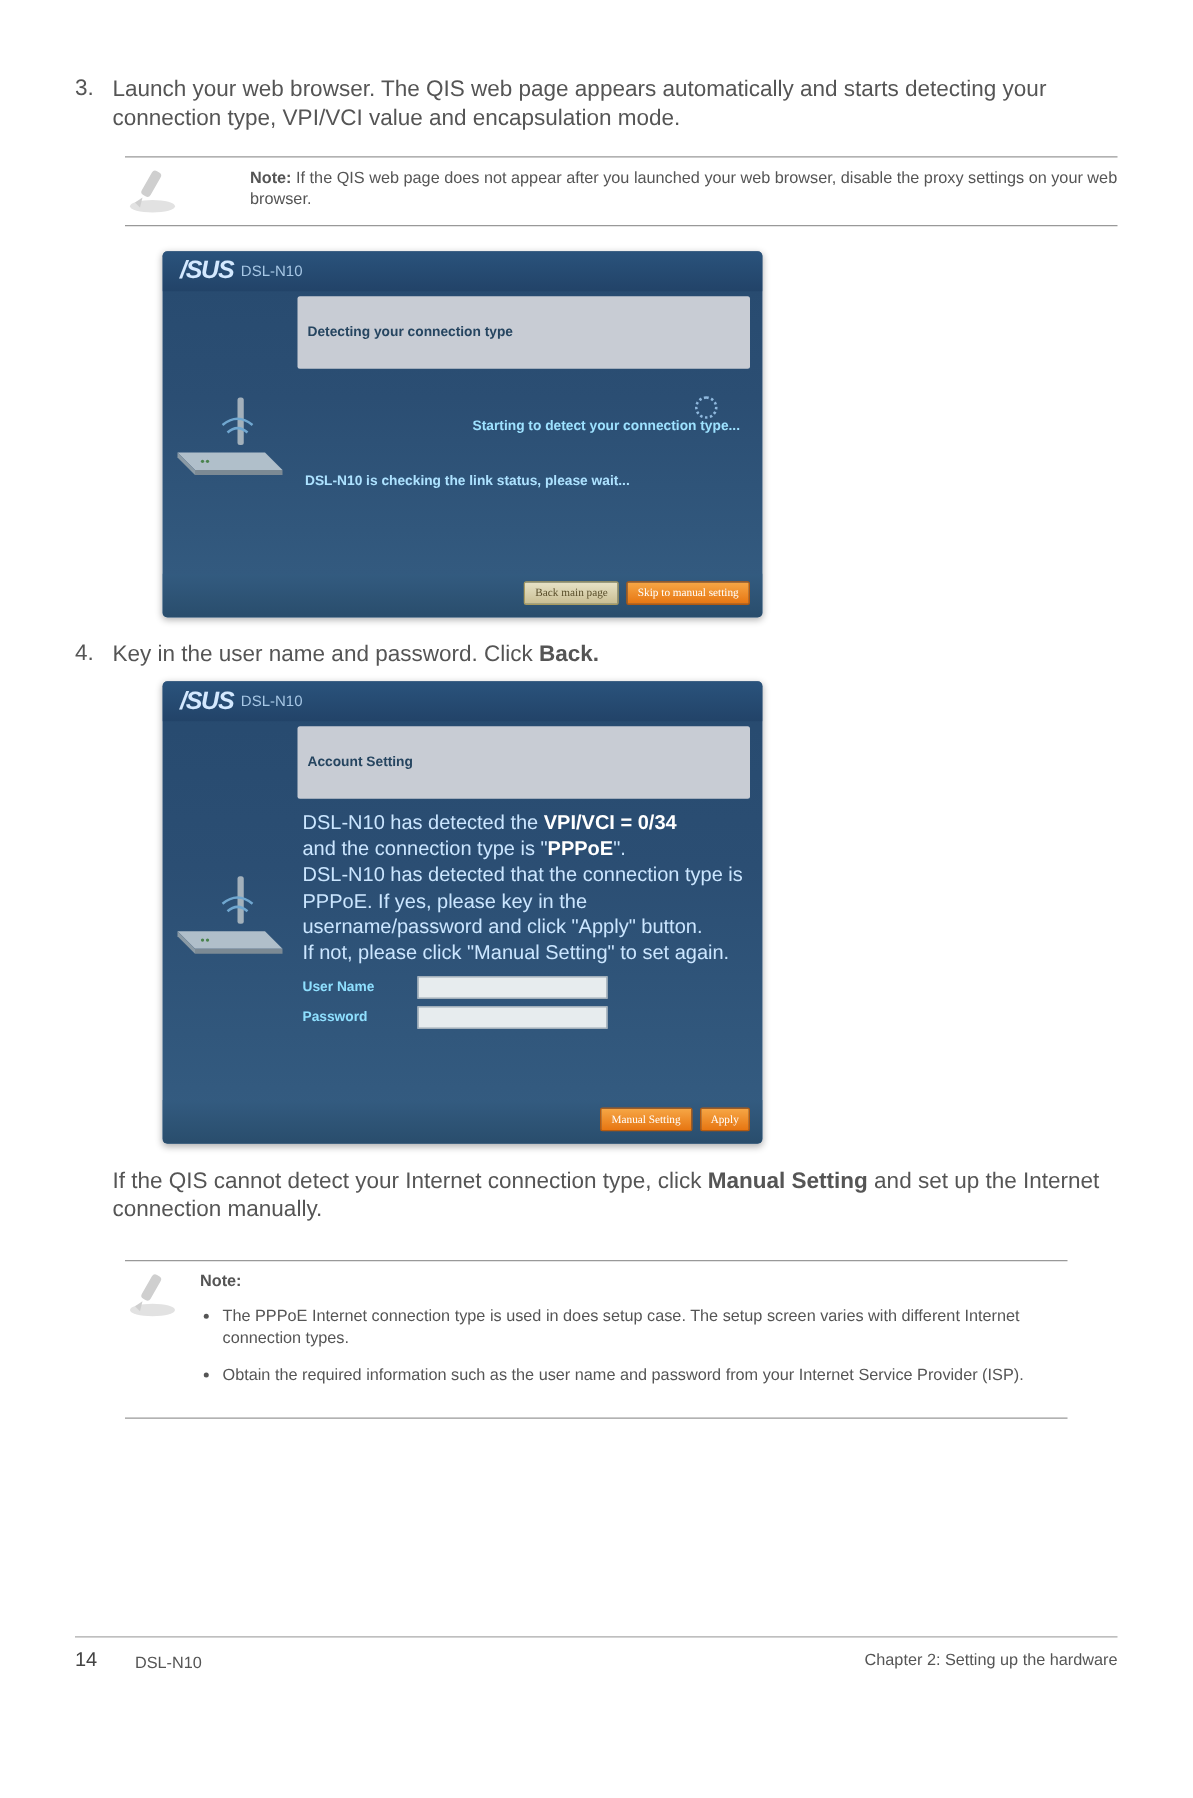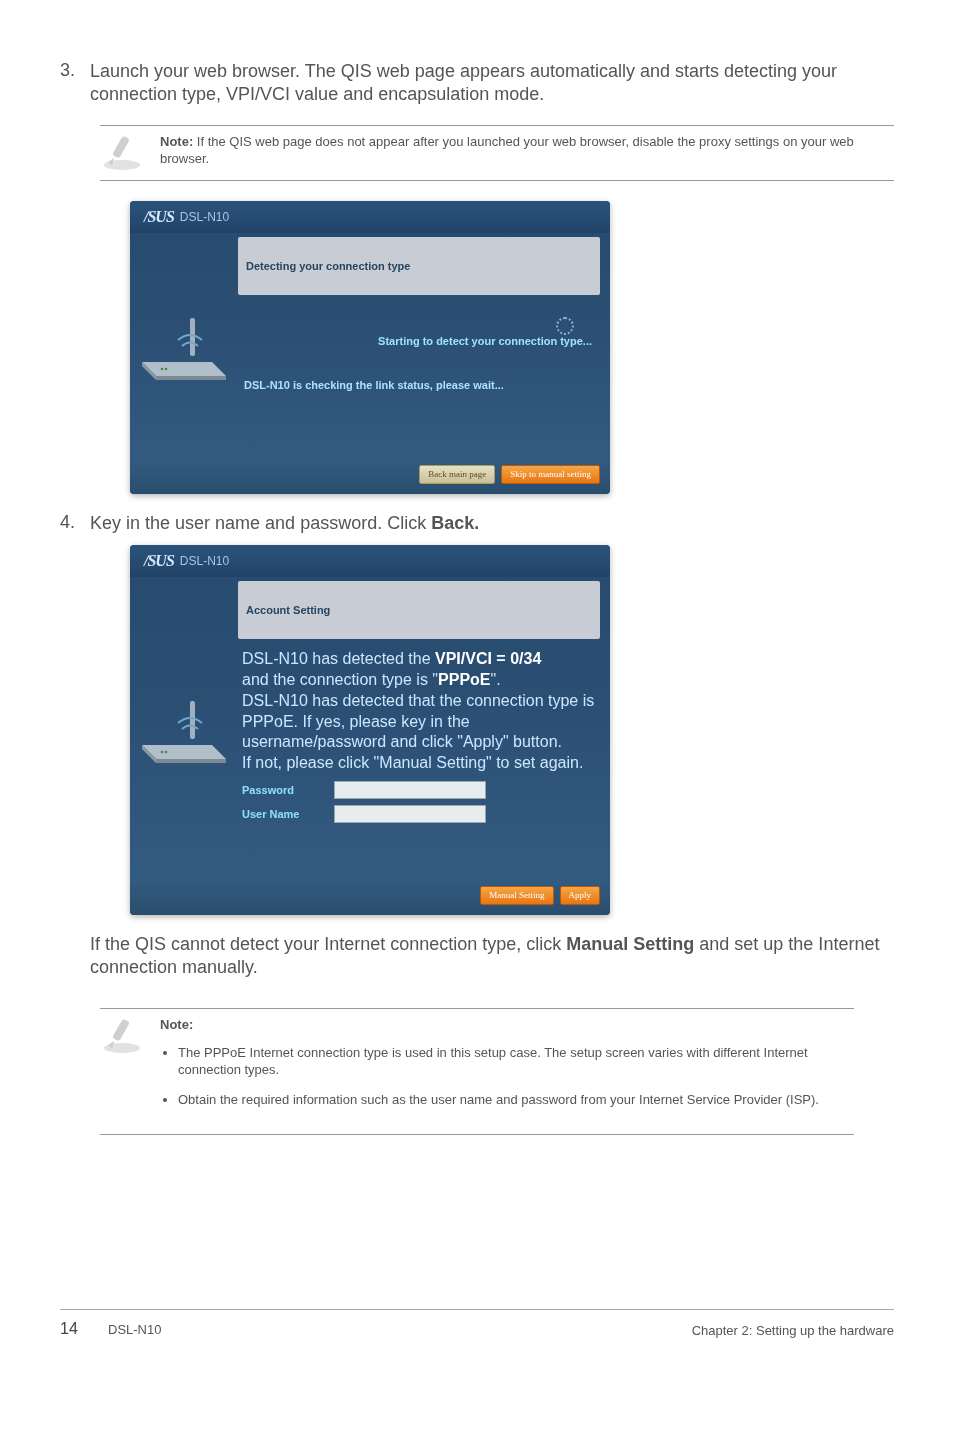--- a/index.html
+++ b/index.html
@@ -29,20 +29,21 @@
     color: #555;
     line-height: 1.3;
   }
   .note-block {
     display: flex;
     align-items: flex-start;
     margin: 18px 0 20px 40px;
     border-top: 1px solid #999;
     border-bottom: 1px solid #999;
     padding: 8px 0 8px 0;
+    gap: 40px;
   }
   .note-icon {
     width: 50px;
     height: 40px;
     margin-right: 10px;
     margin-top: -2px;
     flex-shrink: 0;
   }
   .note-text {
     font-size: 13px;
@@ -66,24 +67,24 @@
     color: #cbe6ff;
   }
   .asus-hdr {
     display: flex;
     align-items: center;
     height: 28px;
     padding: 2px 0 2px 14px;
     background: linear-gradient(180deg, #2a537c, #224368);
   }
   .asus-logo {
-    font-family: Liberation Serif, serif;
+    font-family: Liberation Sans, sans-serif;
     font-style: italic;
     font-weight: 900;
-    font-size: 16px;
+    font-size: 20px;
     letter-spacing: -1px;
     color: #d4e9ff;
   }
   .asus-model {
     margin-left: 6px;
     font-size: 12px;
     color: #a6c6e4;
   }
   .panel-body {
     display: flex;
@@ -201,21 +202,21 @@
     padding-left: 18px;
   }
   .note2-body li {
     margin-bottom: 12px;
     line-height: 1.35;
   }
   .foot {
     border-top: 1px solid #aaa;
     display: flex;
     justify-content: space-between;
-    align-items: flex-end;
+    align-items: flex-start;
     padding-top: 10px;
     margin-top: 174px;
     font-size: 13px;
     color: #555;
   }
   .foot .pn {
     font-size: 16px;
     font-weight: normal;
     color: #444;
     width: 48px;
@@ -303,25 +304,25 @@
       </div>
       <div class="panel-right">
         <div class="card">Account Setting</div>
         <div class="acc-info">
           <span>DSL-N10 has detected the </span><span class="b">VPI/VCI = 0/34</span><br>
           <span>and the connection type is "</span><span class="b">PPPoE</span><span>".</span><br>
           <span>DSL-N10 has detected that the connection type is PPPoE. If yes, please key in the username/password and click "Apply" button.</span><br>
           <span>If not, please click "Manual Setting" to set again.</span>
         </div>
         <div class="form-row">
-          <div class="form-lbl">Password</div>
+          <div class="form-lbl">User Name</div>
           <div class="form-input"></div>
         </div>
         <div class="form-row">
-          <div class="form-lbl">User Name</div>
+          <div class="form-lbl">Password</div>
           <div class="form-input"></div>
         </div>
         <div style="height:50px;"></div>
       </div>
     </div>
     <div class="panel-footer">
       <div class="pf-btn orange">Manual Setting</div>
       <div class="pf-btn orange">Apply</div>
     </div>
   </div>
@@ -335,21 +336,21 @@
 
   <div class="note2">
     <svg class="note-icon" viewBox="0 0 50 40">
       <ellipse cx="22" cy="33" rx="18" ry="5" fill="#e2e2e2"></ellipse>
       <rect x="17" y="4" width="8" height="22" rx="3" fill="#cfcfcf" transform="rotate(30 21 15)"></rect>
       <polygon points="8,30 14,26 12,34" fill="#cfcfcf"></polygon>
     </svg>
     <div class="note2-body">
       <span class="lbl bold">Note:</span>
       <ul>
-        <li>The PPPoE Internet connection type is used in this setup case. The setup screen varies with different Internet connection types.</li>
+        <li>The PPPoE Internet connection type is used in does setup case. The setup screen varies with different Internet connection types.</li>
         <li>Obtain the required information such as the user name and password from your Internet Service Provider (ISP).</li>
       </ul>
     </div>
   </div>
 
   <div class="foot">
     <div style="display:flex;align-items:center;">
       <span class="pn">14</span>
       <span>DSL-N10</span>
     </div>

